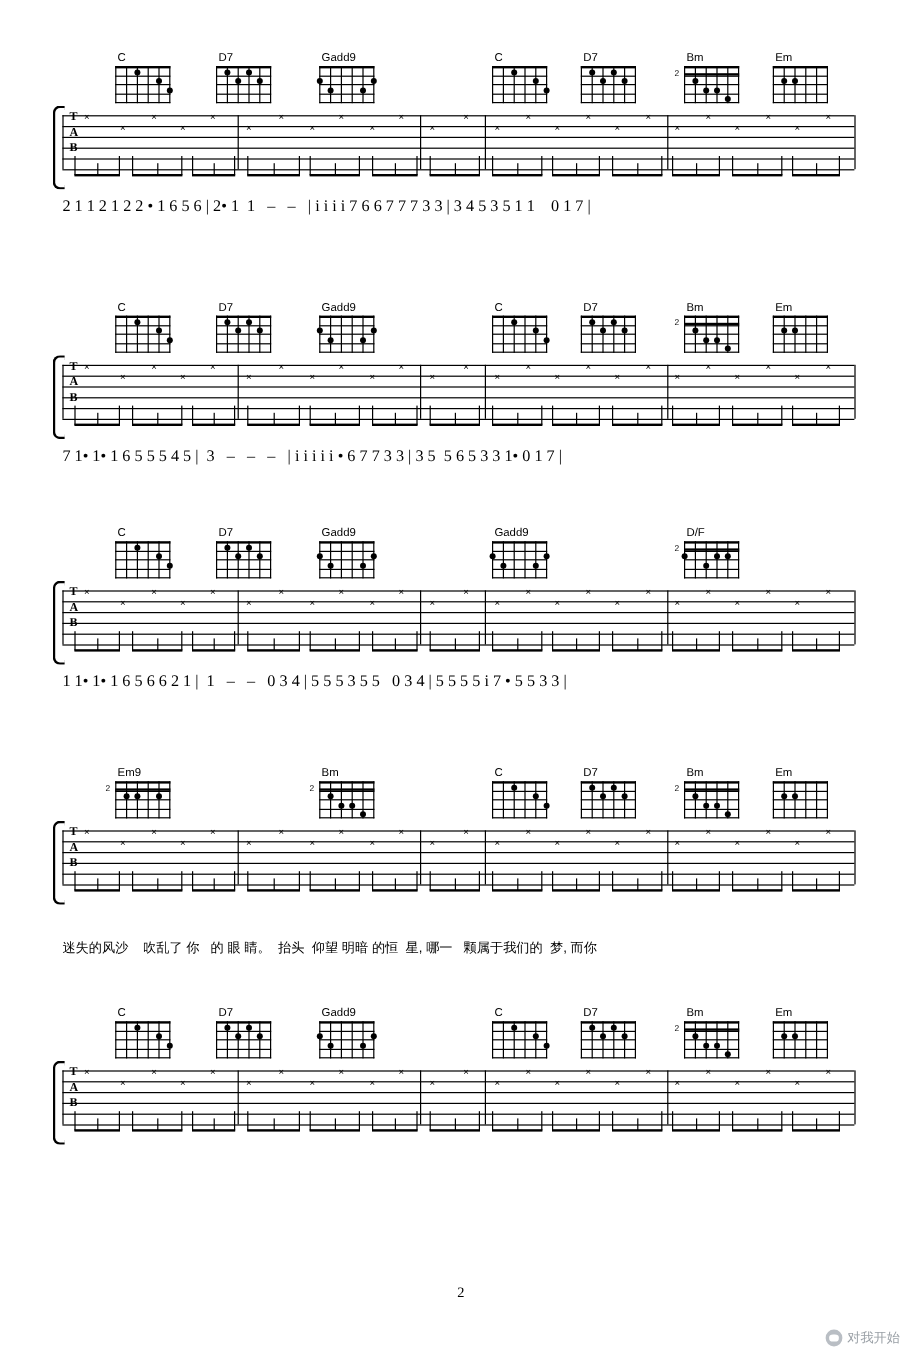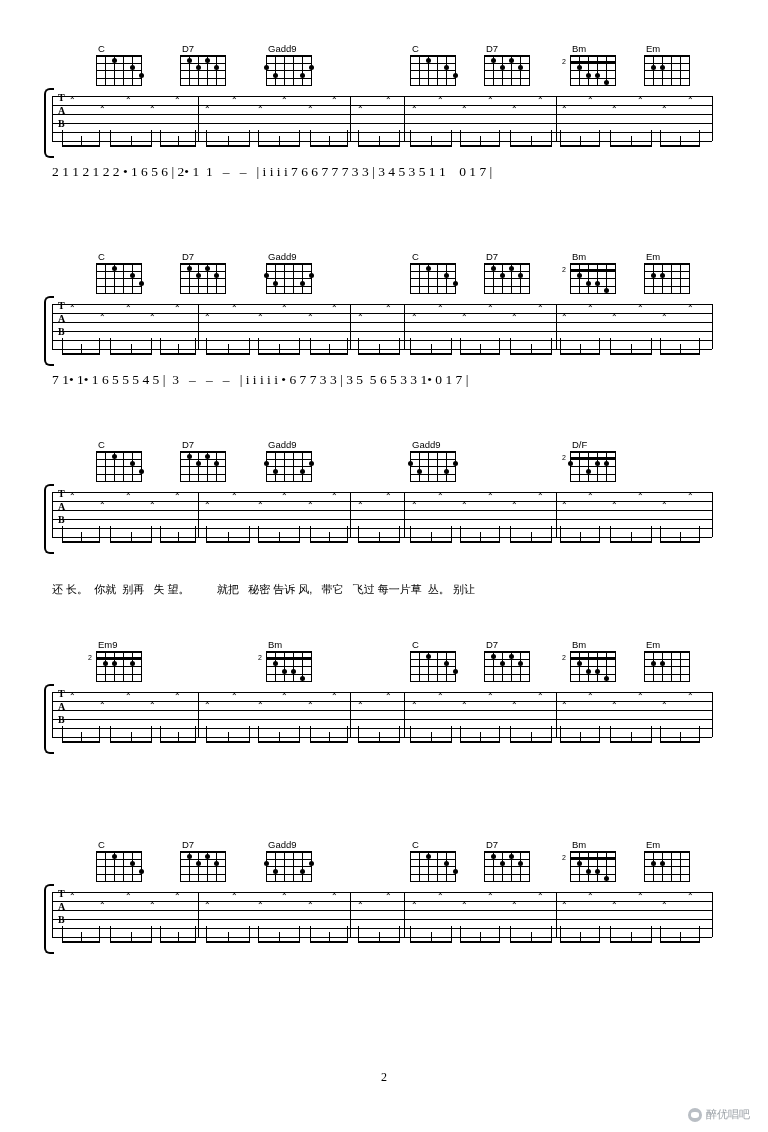--- a/index.html
+++ b/index.html
@@ -713,21 +713,21 @@
           <div class="stem" style="left: 580px; top: 46px; height: 10px;"></div>
           <div class="beam" style="left: 610px; width: 42px; top: 55px;"></div>
           <div class="stem" style="left: 610px; top: 40px; height: 16px;"></div>
           <div class="stem" style="left: 651px; top: 40px; height: 16px;"></div>
           <div class="stem" style="left: 631px; top: 46px; height: 10px;"></div>
           <div class="beam" style="left: 660px; width: 40px; top: 55px;"></div>
           <div class="stem" style="left: 660px; top: 40px; height: 16px;"></div>
           <div class="stem" style="left: 699px; top: 40px; height: 16px;"></div>
           <div class="stem" style="left: 680px; top: 46px; height: 10px;"></div>
         </div>
-        <div class="lyricline" style="top: 142px;">还 长。  你就  别再   失 望。         就把   秘密 告诉 风,   带它   飞过 每一片草  丛。 别让</div>
+        <div class="numline" style="top: 120px;">1 1• 1• 1 6 5 6 6 2 1 |  1   –   –   0 3 4 | 5 5 5 3 5 5   0 3 4 | 5 5 5 5 i 7 • 5 5 3 3 |</div>
       </div>
       <div class="system" style="top: 640px;">
         <div class="chords">
           <div class="chordbox" style="left: 96px;">
             <div class="chordname">Em9</div>
             <div class="griddiag">
               <div class="nut"></div>
               <div class="hline" style="top: 7.5px;"></div>
               <div class="hline" style="top: 15px;"></div>
               <div class="hline" style="top: 22.5px;"></div>
@@ -935,20 +935,21 @@
           <div class="stem" style="left: 580px; top: 46px; height: 10px;"></div>
           <div class="beam" style="left: 610px; width: 42px; top: 55px;"></div>
           <div class="stem" style="left: 610px; top: 40px; height: 16px;"></div>
           <div class="stem" style="left: 651px; top: 40px; height: 16px;"></div>
           <div class="stem" style="left: 631px; top: 46px; height: 10px;"></div>
           <div class="beam" style="left: 660px; width: 40px; top: 55px;"></div>
           <div class="stem" style="left: 660px; top: 40px; height: 16px;"></div>
           <div class="stem" style="left: 699px; top: 40px; height: 16px;"></div>
           <div class="stem" style="left: 680px; top: 46px; height: 10px;"></div>
         </div>
+        <div class="lyricline" style="top: 142px;">迷失的风沙    吹乱了 你   的 眼 睛。  抬头  仰望 明暗 的恒  星, 哪一   颗属于我们的  梦, 而你</div>
       </div>
       <div class="system" style="top: 840px;">
         <div class="chords">
           <div class="chordbox" style="left: 96px;">
             <div class="chordname">C</div>
             <div class="griddiag">
               <div class="nut"></div>
               <div class="hline" style="top: 7.5px;"></div>
               <div class="hline" style="top: 15px;"></div>
               <div class="hline" style="top: 22.5px;"></div>
@@ -1179,15 +1180,15 @@
           <div class="stem" style="left: 699px; top: 40px; height: 16px;"></div>
           <div class="stem" style="left: 680px; top: 46px; height: 10px;"></div>
         </div>
       </div>
     </div>
 
   <div class="pagenum" id="pagenum" style="top:1070px;">2</div>
 
   <div class="watermark">
     <span class="wm-circle"></span>
-    <span>醉优唱吧</span>
+    <span>对我开始</span>
   </div>
 </div>
 
 </body></html>

